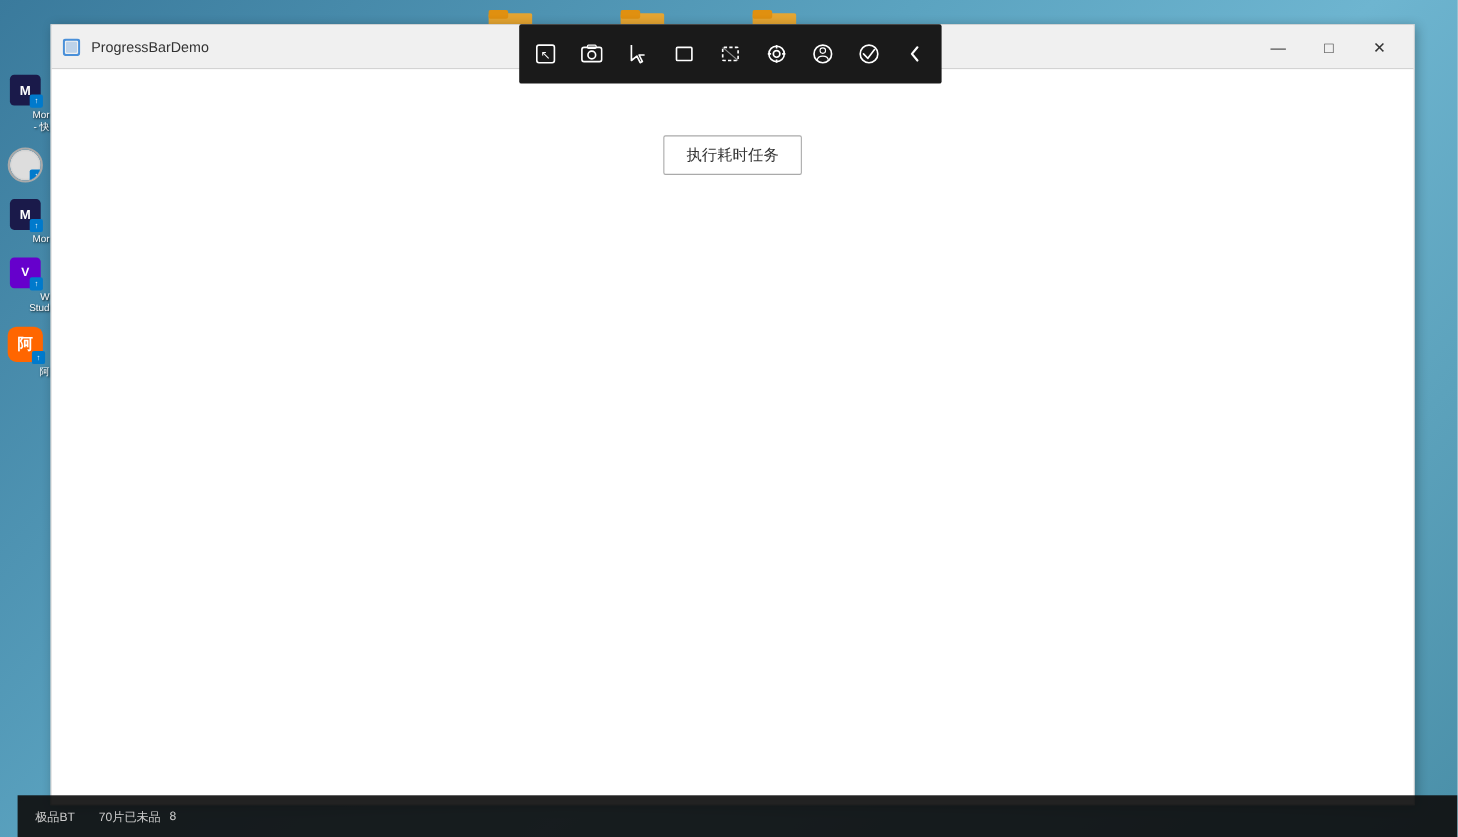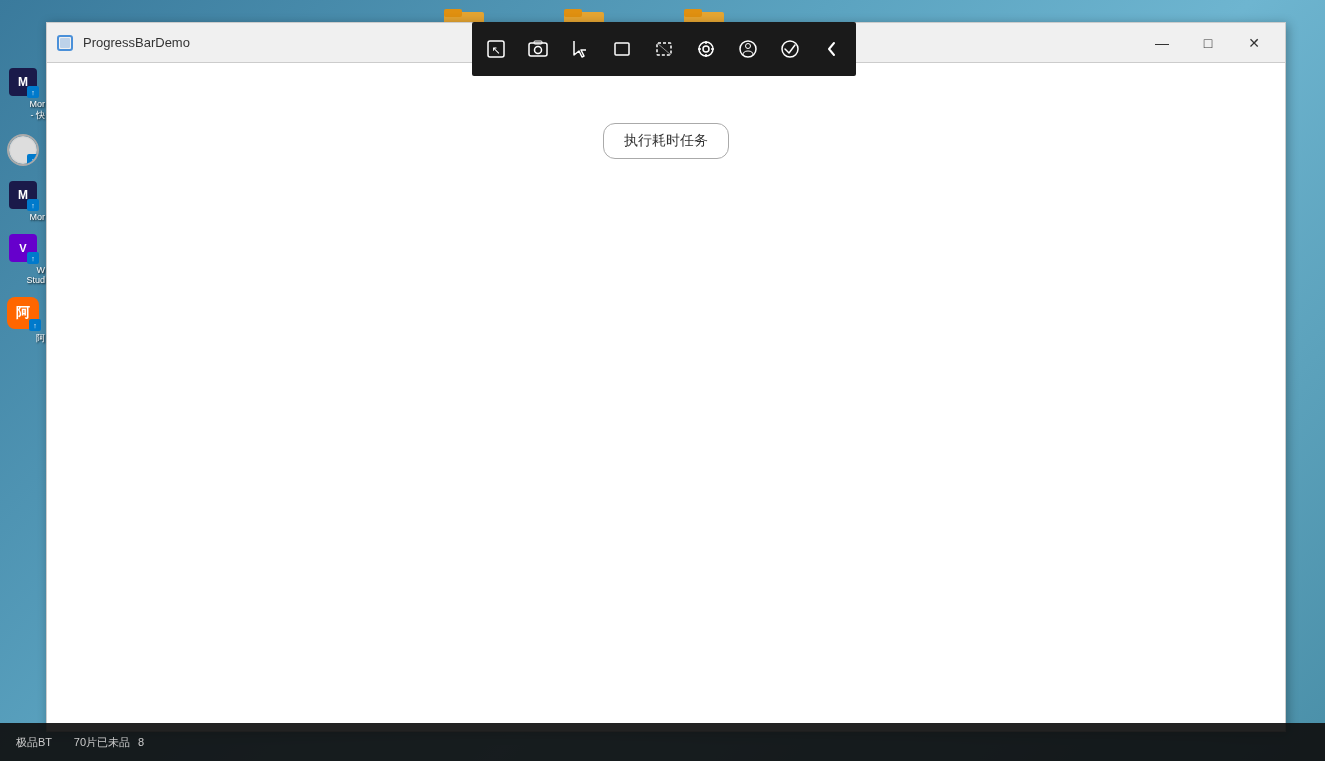--- a/index.html
+++ b/index.html
@@ -118,30 +118,30 @@
       justify-content: center;
       padding-top: 60px;
     }
 
     .execute-btn {
       padding: 8px 20px;
       font-size: 14px;
       border: 1px solid #aaa;
       background: white;
       cursor: pointer;
-      border-radius: 12px;
+      border-radius: 2px;
       color: #333;
       font-family: 'Microsoft YaHei', Arial, sans-serif;
     }
 
     
     .taskbar-bottom {
       position: absolute;
       bottom: 0;
-      left: 0;
+      left: 16px;
       right: 0;
       height: 38px;
       background: rgba(15,15,15,0.92);
       display: flex;
       align-items: center;
       padding: 0 8px;
       z-index: 30;
       gap: 4px;
     }
 

